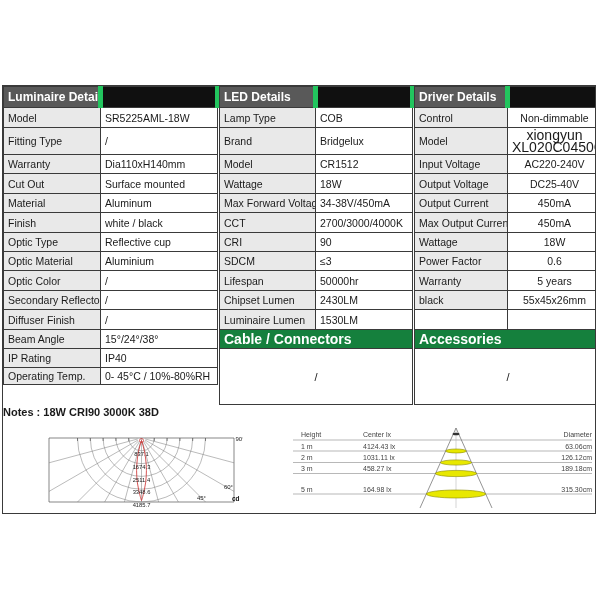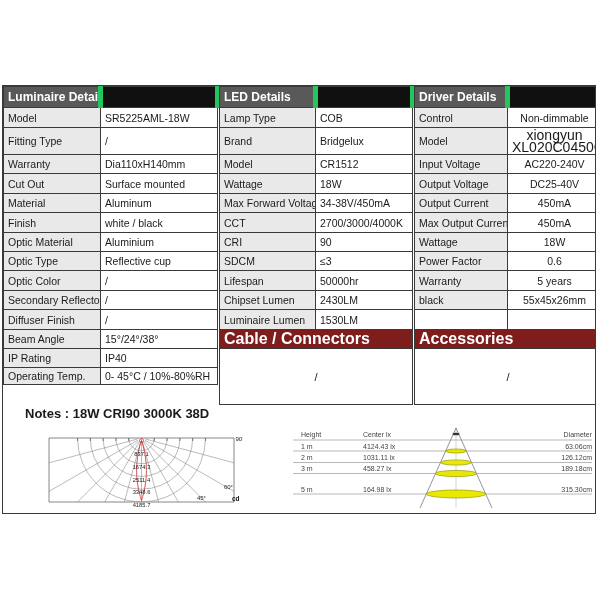--- a/index.html
+++ b/index.html
@@ -7,25 +7,25 @@
   .sheet{position:absolute;left:2px;top:85px;width:594px;height:429px;border:1px solid #3a3a3a;box-sizing:border-box;overflow:hidden;background:#fff;}
   .tables{position:absolute;left:0;top:0;display:flex;align-items:flex-start;}
   table{border-collapse:collapse;table-layout:fixed;}
   table.t2,table.t3{margin-left:-1px;padding-left:47px;}
   td{border:1px solid #3a3a3a;font-size:10.5px;padding:0 4px;overflow:hidden;white-space:nowrap;vertical-align:middle;}
   .lbl{background:#e9e9e9;}
   .val{background:#fff;}
   .cen{text-align:center;margin-left:32px;}
   .hdr{background:#595959;color:#fff;font-weight:bold;font-size:12px;border-right:5px solid #22c55e;}
   .hdrdark{background:#101010;}
-  .sec{background:#7f1d1d;color:#fff;font-weight:bold;font-size:16px;}
+  .sec{background:#15803d;color:#fff;font-weight:bold;font-size:14px;}
   .merged{text-align:center;font-size:11px;background:#fff;}
   tr.h21{height:21px}tr.h20{height:20px}tr.h27{height:27px}tr.h19{height:19px}tr.h17{height:17px}tr.h56{height:56px}
   .two-line{line-height:12px;font-size:14px;text-align:center;white-space:normal;}
-  .notes{position:absolute;left:22px;top:320px;font-size:13px;font-weight:bold;}
+  .notes{position:absolute;left:0;top:320px;font-size:11px;font-weight:bold;}
   .polar-svg{position:absolute;left:40px;top:339px;}
   .cone-svg{position:absolute;left:286px;top:339px;}
   svg text{font-family:"Liberation Sans",sans-serif;}
 </style>
 </head>
 <body>
 
 <div class="sheet">
   <div class="tables">
 
@@ -57,26 +57,26 @@
           </tr>
       <tr class="h19">
             <td class="lbl">Material</td>
             <td class="val">Aluminum</td>
           </tr>
       <tr class="h20">
             <td class="lbl">Finish</td>
             <td class="val">white / black</td>
           </tr>
       <tr class="h19">
+            <td class="lbl">Optic Type</td>
+            <td class="val">Reflective cup</td>
+          </tr>
+      <tr class="h19">
             <td class="lbl">Optic Material</td>
             <td class="val">Aluminium</td>
-          </tr>
-      <tr class="h19">
-            <td class="lbl">Optic Type</td>
-            <td class="val">Reflective cup</td>
           </tr>
       <tr class="h20">
             <td class="lbl">Optic Color</td>
             <td class="val">/</td>
           </tr>
       <tr class="h19">
             <td class="lbl">Secondary Reflector</td>
             <td class="val">/</td>
           </tr>
       <tr class="h20">

